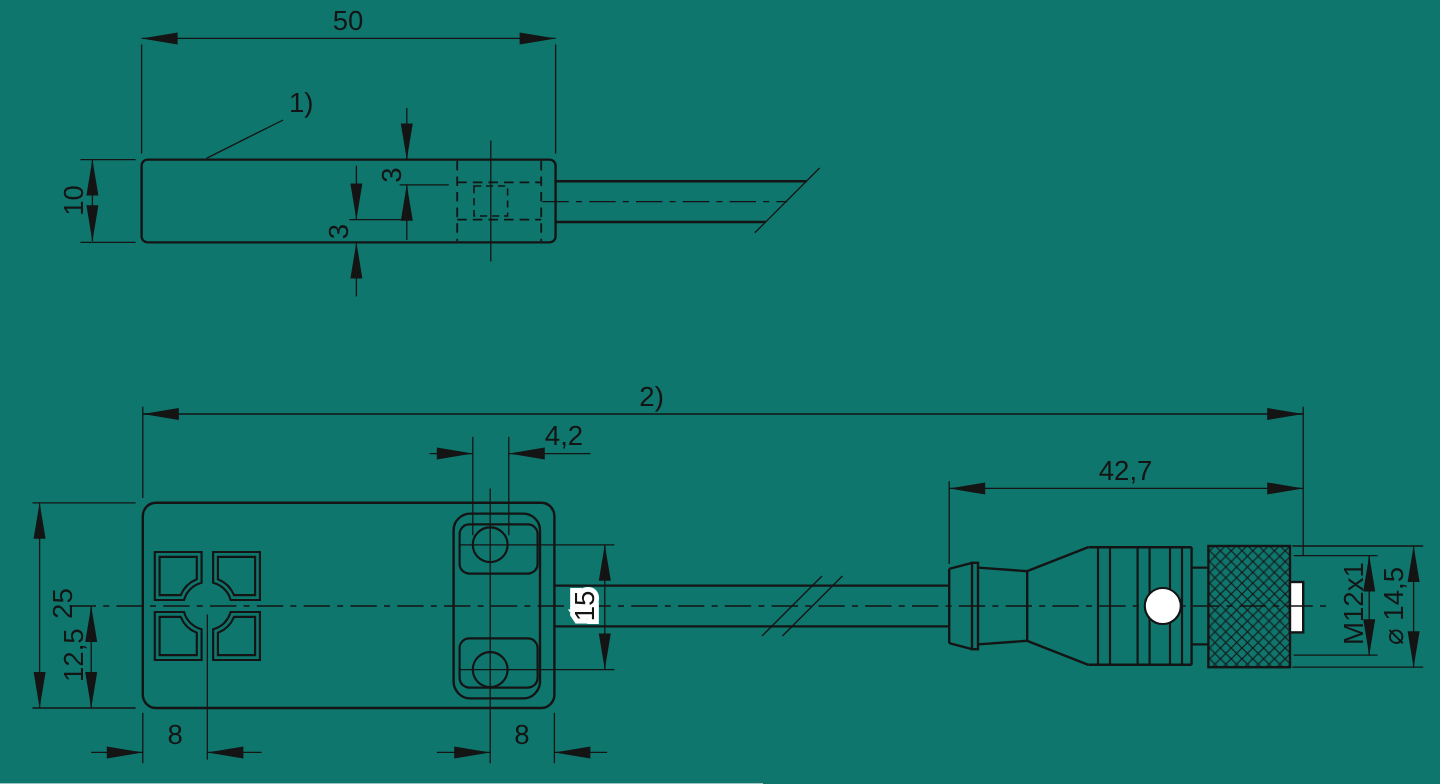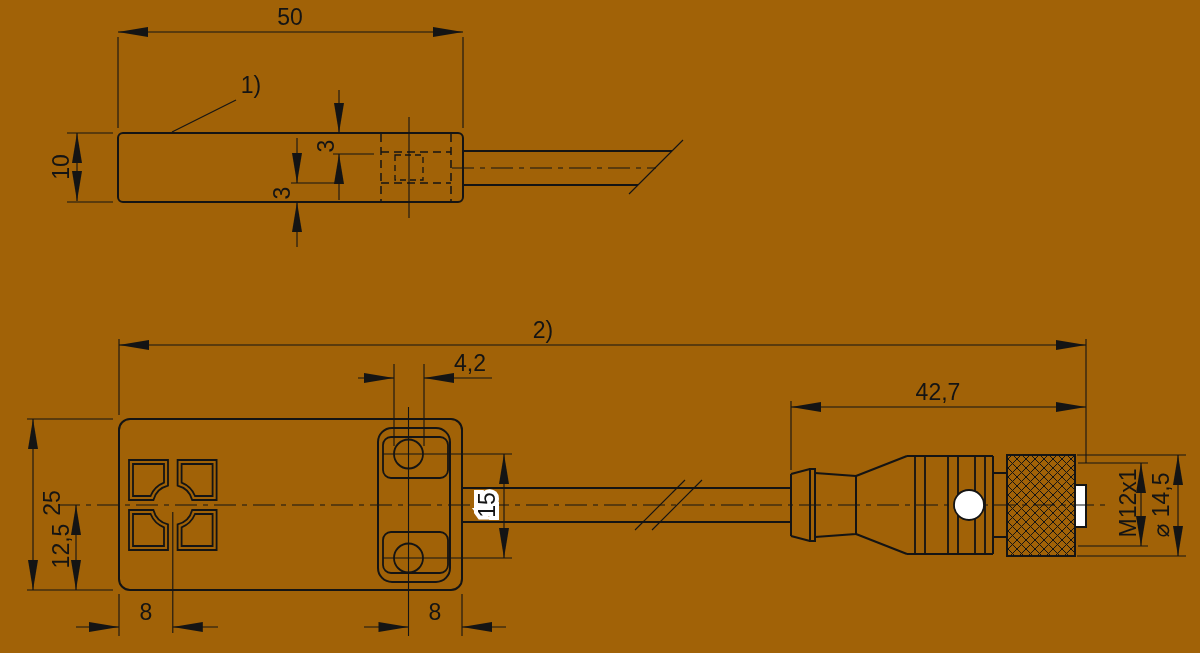--- a/index.html
+++ b/index.html
@@ -1,16 +1,16 @@
 <!DOCTYPE html>
 <html><head>
 <meta charset="utf-8">
 <style>
   html,body{margin:0;padding:0;background:#ffffff;}
-  .canvas{width:1200px;height:653px;background:#a16207;position:relative;
+  .canvas{width:1200px;height:653px;background:#0f766e;position:relative;
           font-family:"Liberation Sans", sans-serif;}
   svg{display:block;}
   .o2{stroke:#141414;stroke-width:2;fill:none;stroke-linecap:butt;}
   .o18{stroke:#141414;stroke-width:1.8;fill:none;}
   .thin{stroke:#141414;stroke-width:1.1;fill:none;}
   .hid{stroke:#141414;stroke-width:1.5;fill:none;stroke-dasharray:8 5;}
   .hid2{stroke:#141414;stroke-width:1.3;fill:none;stroke-dasharray:6 4;}
   .cl{stroke:#141414;stroke-width:1.1;fill:none;stroke-dasharray:22 6 5 6;}
   .ar{fill:#141414;stroke:none;}
   text{font-family:"Liberation Sans", sans-serif;font-size:23px;fill:#141414;}

